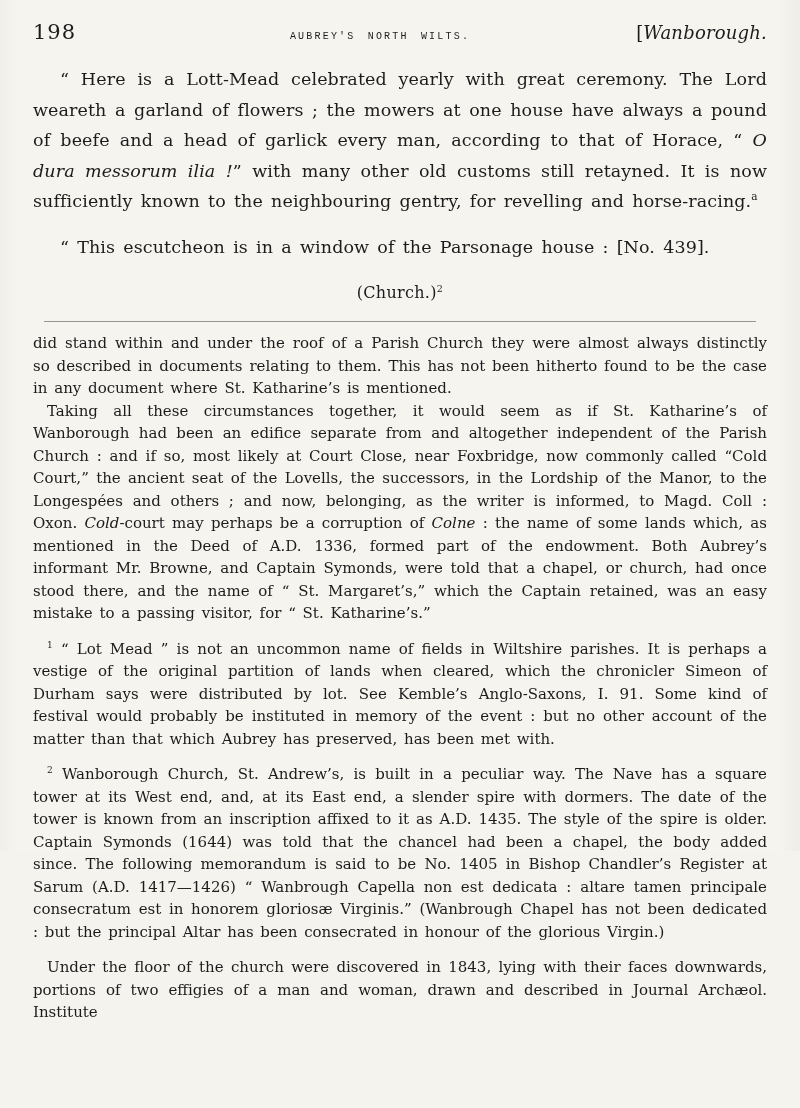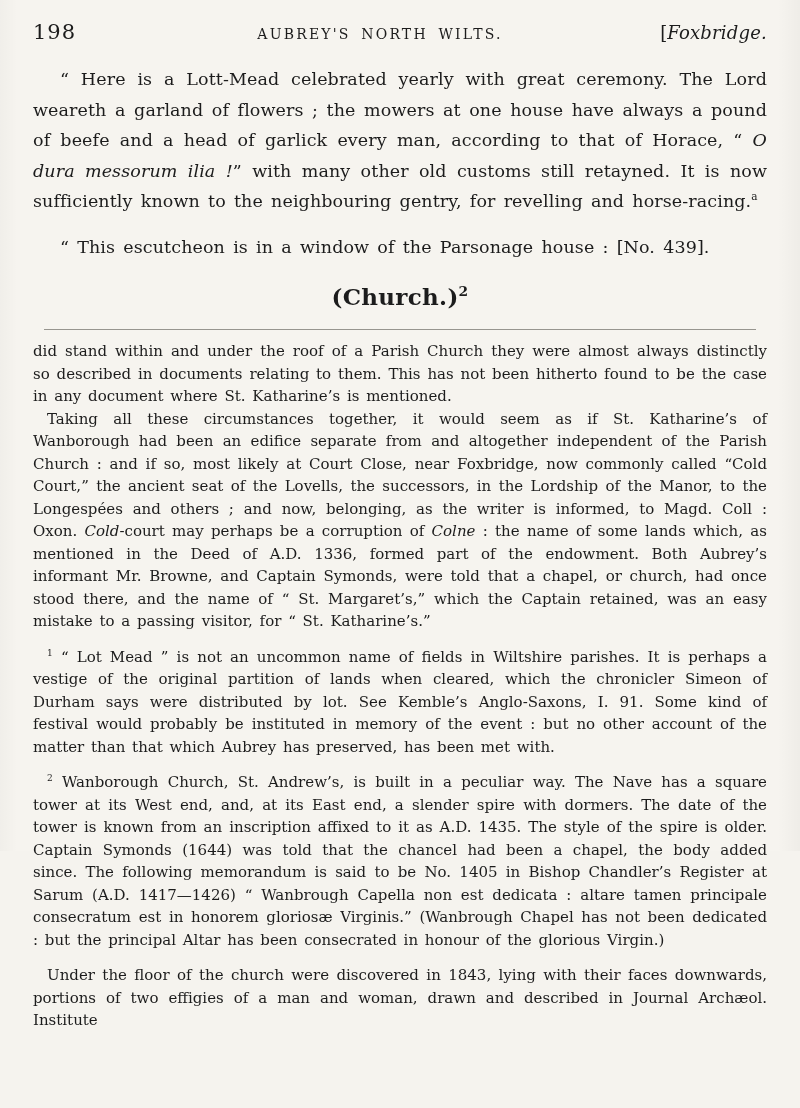--- a/index.html
+++ b/index.html
@@ -19,41 +19,41 @@
       linear-gradient(270deg, rgba(0,0,0,0.03) 0, rgba(0,0,0,0) 22px),
       #f6f4ef;
   }
   .running-head {
     display: flex; align-items: baseline;
     margin: 4px 0 20px 0;
   }
   .pagenum { width: 110px; font-size: 21px; letter-spacing: 1px; }
   .rtitle {
     flex: 1; text-align: center;
-    font-size: 14px; letter-spacing: 2.2px;
-    word-spacing: 4px; white-space: nowrap;
+    font-size: 10px; letter-spacing: 2.2px;
+    word-spacing: 4px; white-space: nowrap; font-family: Liberation Mono, monospace;
   }
   .section { width: 150px; text-align: right; font-size: 18px; white-space: nowrap; }
   .section i { letter-spacing: 0.2px; }
 
   p { margin: 0; }
   .main {
     font-size: 17.5px;
     line-height: 30.5px;
     word-spacing: 2.5px;
     letter-spacing: 0.1px;
   }
   .justify { text-align: justify; }
   .stretch { text-align-last: justify; }
   .indent { text-indent: 27px; }
   .small-indent { text-indent: 6px; }
   .gap-top { margin-top: 15px; }
 
   .church {
-    font-weight: bold; font-size: 23px;
+    font-weight: normal; font-size: 16px;
     text-align: center; margin: 21px 0 19px 0;
     letter-spacing: 0.3px;
   }
   .fnmark {
     text-align: center;
     font-size: 13.5px;
     margin-top: 16px;
     word-spacing: 1.5px;
   }
   .rule {
@@ -75,21 +75,21 @@
   i { font-style: italic; }
 </style>
 </head>
 <body>
 
 <div class="page">
 
   <header class="running-head">
     <span class="pagenum">198</span>
     <span class="rtitle">AUBREY'S NORTH WILTS.</span>
-    <span class="section"><span>[</span><i>Foxbridge.</i></span>
+    <span class="section"><span>[</span><i>Wanborough.</i></span>
   </header>
 
   <main>
     <p class="main justify indent"><span>“ Here is a Lott-Mead celebrated yearly with great ceremony.  The Lord weareth a garland of flowers ;  the mowers at one house have always a pound of beefe and a head of garlick every man, according to that of Horace,  “ </span><i>O dura messorum ilia !</i><span>” with many other old customs still retayned.  It is now sufficiently known to the neighbouring gentry, for revelling and horse-racing.</span><sup>a</sup></p>
     <p class="main indent gap-top"><span>“ This escutcheon is in a window of the Parsonage house :  [No. 439].</span></p>
     <h2 class="church"><span>(Church.)</span><sup>2</sup></h2>
   </main>
 
   <hr class="rule">
 

